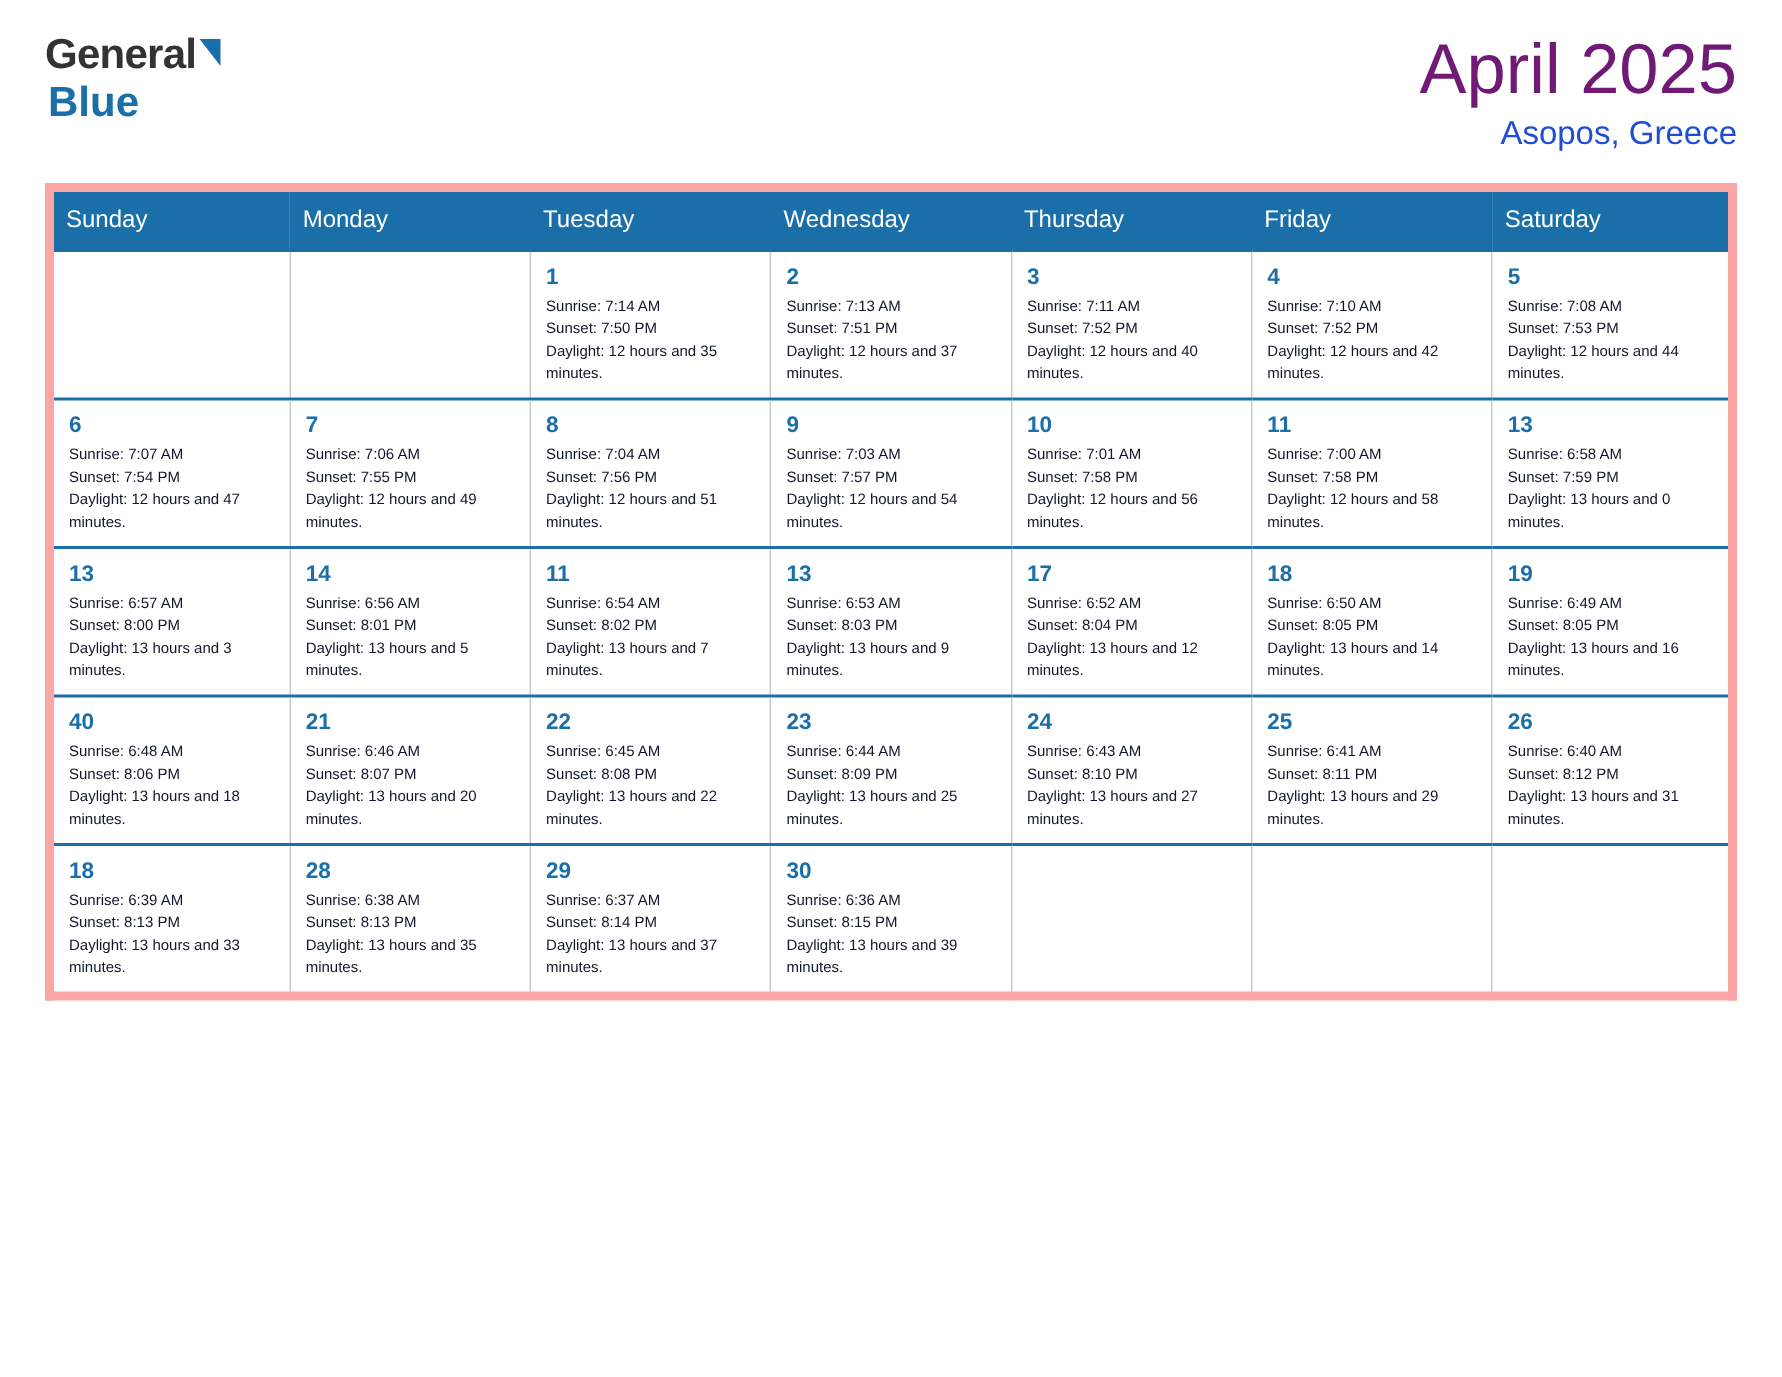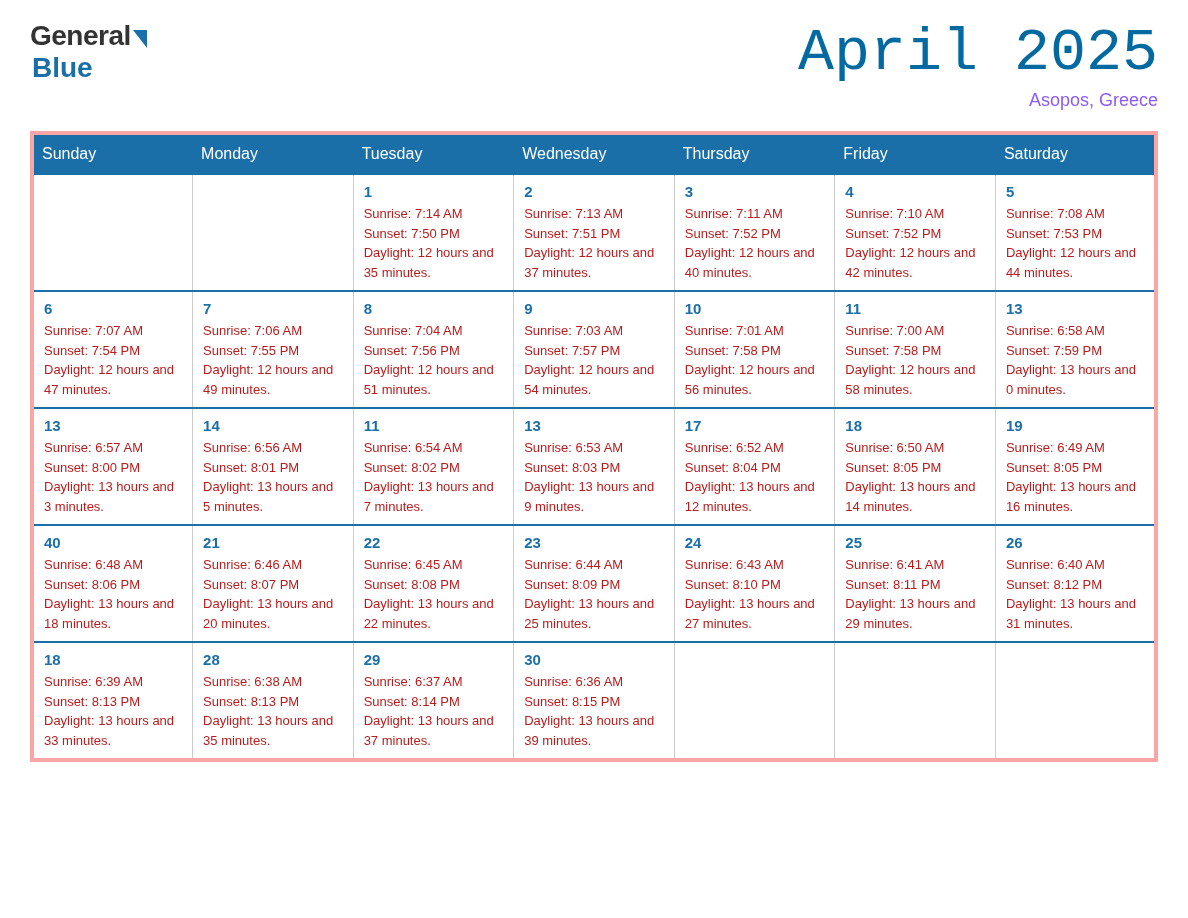--- a/index.html
+++ b/index.html
@@ -17,21 +17,21 @@
       align-items: flex-start;
       margin-bottom: 20px;
     }
     .logo {
       display: flex;
       flex-direction: column;
       align-items: flex-start;
     }
     .logo-top {
       display: flex;
-      align-items: center;
+      align-items: flex-start;
     }
     .logo-general {
       font-size: 28px;
       font-weight: bold;
       color: #333;
       letter-spacing: -0.5px;
     }
     .logo-arrow {
       width: 0;
       height: 0;
@@ -44,35 +44,34 @@
     .logo-blue {
       font-size: 28px;
       font-weight: bold;
       color: #1a6fa8;
       margin-left: 2px;
     }
     .title-section {
       text-align: right;
     }
     .calendar-title {
-      font-size: 60px;
+      font-size: 47px;
       font-weight: normal;
-      color: #0369a1;
+      color: #701a75;
       line-height: 1.1;
-      font-family: Liberation Mono, monospace;
     }
     .calendar-subtitle {
-      font-size: 18px;
-      color: #8b5cf6;
+      font-size: 22px;
+      color: #1d4ed8;
       margin-top: 4px;
     }
     .calendar {
       width: 100%;
       border-collapse: collapse;
-      border: 4px solid #fca5a5;
+      border: 6px solid #fca5a5;
     }
     .calendar th {
       background-color: #1a6fa8;
       color: #fff;
       font-size: 16px;
       font-weight: normal;
       padding: 10px 8px;
       text-align: left;
       border: 1px solid #1a6fa8;
     }
@@ -89,22 +88,22 @@
       background: #fff;
     }
     .day-number {
       font-size: 15px;
       font-weight: bold;
       color: #1a6fa8;
       display: block;
       margin-bottom: 4px;
     }
     .day-info {
-      font-size: 13px;
-      color: #b91c1c;
+      font-size: 10px;
+      color: #0f172a;
       line-height: 1.5;
     }
     .week-row td {
       border-top: 2px solid #1a6fa8;
     }
   </style>
 </head>
 <body>
 
 <div class="header">

